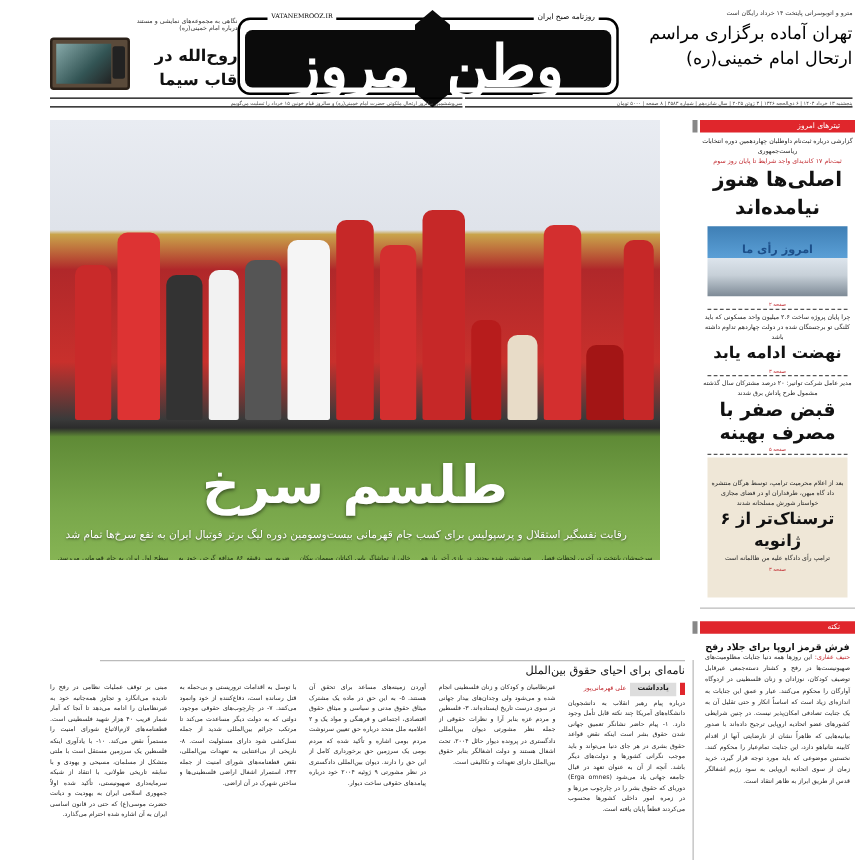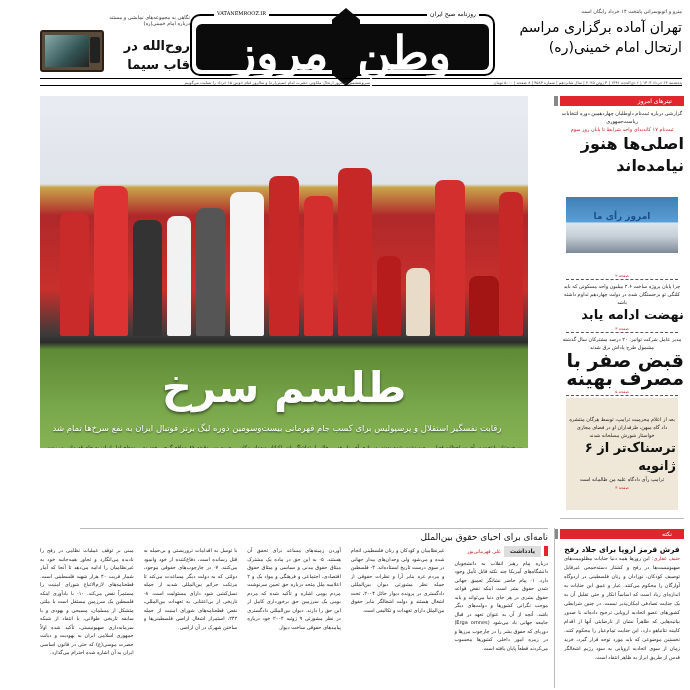--- a/index.html
+++ b/index.html
@@ -31,22 +31,22 @@
 .headline{position:absolute;left:0;right:0;top:268px;text-align:center;font-size:42px;font-weight:bold;color:#fff;text-shadow:0 2px 3px rgba(0,0,0,.5);line-height:48px}
 .subhead{position:absolute;left:6px;right:20px;top:327px;text-align:center;font-size:8.5px;color:#fff;text-shadow:0 1px 2px rgba(0,0,0,.6);white-space:nowrap}
 .story-cols{position:absolute;left:6px;right:6px;top:347px;height:82px;display:flex;gap:8px}
 .story-col{flex:1;font-size:5px;line-height:8.5px;color:#1a2a10;text-align:justify;overflow:hidden}
 
 .side{left:560px;top:96px;width:124px;height:594px}
 .side-bar{height:10px;background:#e0262c;color:#fff;font-size:6px;line-height:10px;padding-right:12px;position:relative}
 .side-bar::after{content:"";position:absolute;left:-6px;top:0;width:4px;height:10px;background:#888}
 .side-small{font-size:5px;line-height:8px;text-align:center;color:#222}
 .side-small.red{color:#c0262c}
-.side-big{font-size:16px;font-weight:bold;line-height:22px;}
-.side-img{height:56px;margin:20px 6px;background:linear-gradient(180deg,#3f7fb5 0%,#5a9fd6 45%,#dce4ec 46%,#c7d0d8 70%,#7d8a96 100%);position:relative}
+.side-big{font-size:16px;font-weight:bold;line-height:22px;text-align:center}
+.side-img{height:56px;margin:4px 6px;background:linear-gradient(180deg,#3f7fb5 0%,#5a9fd6 45%,#dce4ec 46%,#c7d0d8 70%,#7d8a96 100%);position:relative}
 .side-img span{position:absolute;left:0;right:0;top:14px;text-align:center;color:#1c4f8a;font-weight:bold;font-size:9px}
 .page-tag{font-size:4px;color:#c0262c;text-align:center;border-bottom:1px dashed #555;margin:2px 6px;line-height:6px}
 .beige{background:#efe7d7;margin:2px 6px;padding:17px 2px}
 .nokte-title{font-size:7.5px;font-weight:bold;text-align:center;margin:6px 0 0}
 .nokte-body{font-size:5px;line-height:9px;text-align:justify;padding:0 4px;color:#222}
 .nokte-body b{color:#c0262c;font-weight:normal}
 
 .bottom{left:40px;top:528px;width:508px;height:162px}
 .b-title{position:absolute;left:40px;right:0;top:0;text-align:right;font-size:9px;font-weight:normal;border-top:1px solid #bbb;padding-top:3px}
 .b-cols{position:absolute;left:0;right:0;top:18px;bottom:0;display:flex;gap:10px}
@@ -131,21 +131,21 @@
     </div>
 
     <div>
       <div class="side-small">چرا پایان پروژه ساخت ۲.۶ میلیون واحد مسکونی که باید کلنگی تو برجستگان شده در دولت چهاردهم تداوم داشته باشد</div>
       <div class="side-big" style="font-size:13px;line-height:18px">نهضت ادامه یابد</div>
       <div class="page-tag">صفحه ۳</div>
     </div>
 
     <div>
       <div class="side-small">مدیر عامل شرکت توانیر: ۲۰ درصد مشترکان سال گذشته مشمول طرح پاداش برق شدند</div>
-      <div class="side-big" style="font-size:19px;line-height:18px">قبض صفر با مصرف بهینه</div>
+      <div class="side-big" style="font-size:15px;line-height:18px">قبض صفر با مصرف بهینه</div>
       <div class="page-tag">صفحه ۵</div>
     </div>
 
     <div class="beige">
       <div class="side-small">بعد از اعلام محرمیت ترامپ، توسط هرگان منتشره داد گاه میهن، طرفداران او در فضای مجازی خواستار شورش مسلحانه شدند</div>
       <div class="side-big" style="font-size:13px;line-height:18px">ترسناک‌تر از ۶ ژانویه</div>
       <div class="side-small">ترامپ رأی دادگاه علیه من ظالمانه است</div>
       <div class="page-tag" style="border:none">صفحه ۳</div>
     </div>
 

